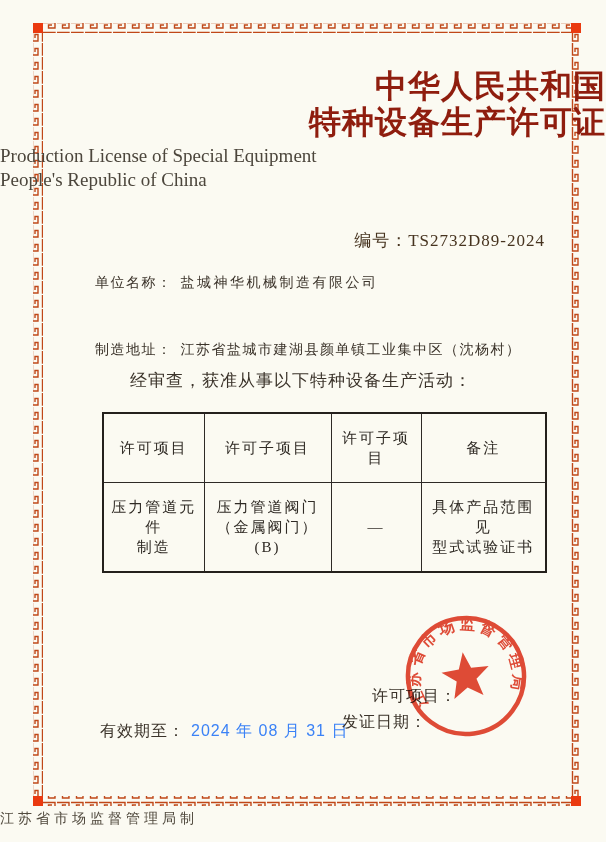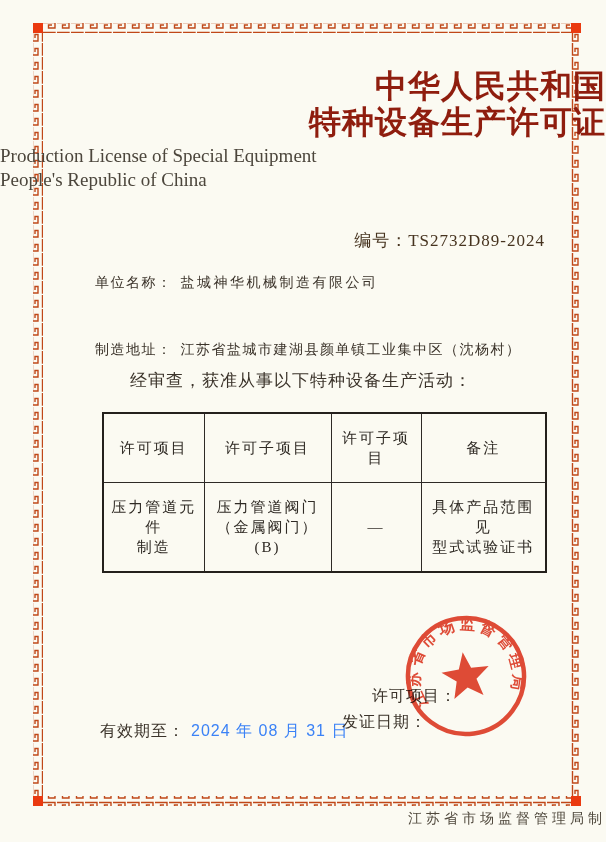--- a/index.html
+++ b/index.html
@@ -23,21 +23,21 @@
   table.lic td,table.lic th{border:1px solid #2e2a26;text-align:center;vertical-align:middle;
             padding:14px 4px;font-weight:normal;letter-spacing:2px;white-space:pre-line;line-height:20px;}
   table.lic{border:2px solid #24201c;}
   tr.hdr{height:36px;}
   tr.bdy{height:49px;}
   .small-label{font-size:16px;letter-spacing:1px;}
   .auth-value{font-weight:bold;font-size:16.5px;letter-spacing:2px;margin-left:6px;}
   .date-value{font-family:"Liberation Sans","DejaVu Sans",sans-serif;font-size:16px;
               color:#3b82f6;letter-spacing:1px;margin-left:6px;}
   .seal-wrap{mix-blend-mode:multiply;opacity:.93;}
-  .footer-line{width:100%;text-align:right;font-size:14px;color:#50493d;letter-spacing:4px;}
+  .footer-line{width:100%;text-align:left;font-size:14px;color:#50493d;letter-spacing:4px;}
 </style>
 </head>
 <body>
 
 <div class="page">
 
   <svg class="border-svg" width="606" height="842" aria-hidden="true">
     <defs>
       <pattern id="mh" width="14" height="10" patternUnits="userSpaceOnUse">
         <path d="M1,2.5 H13 V8 H6.5 V5 H10" fill="none" stroke="#c04718" stroke-width="1.4"></path>

